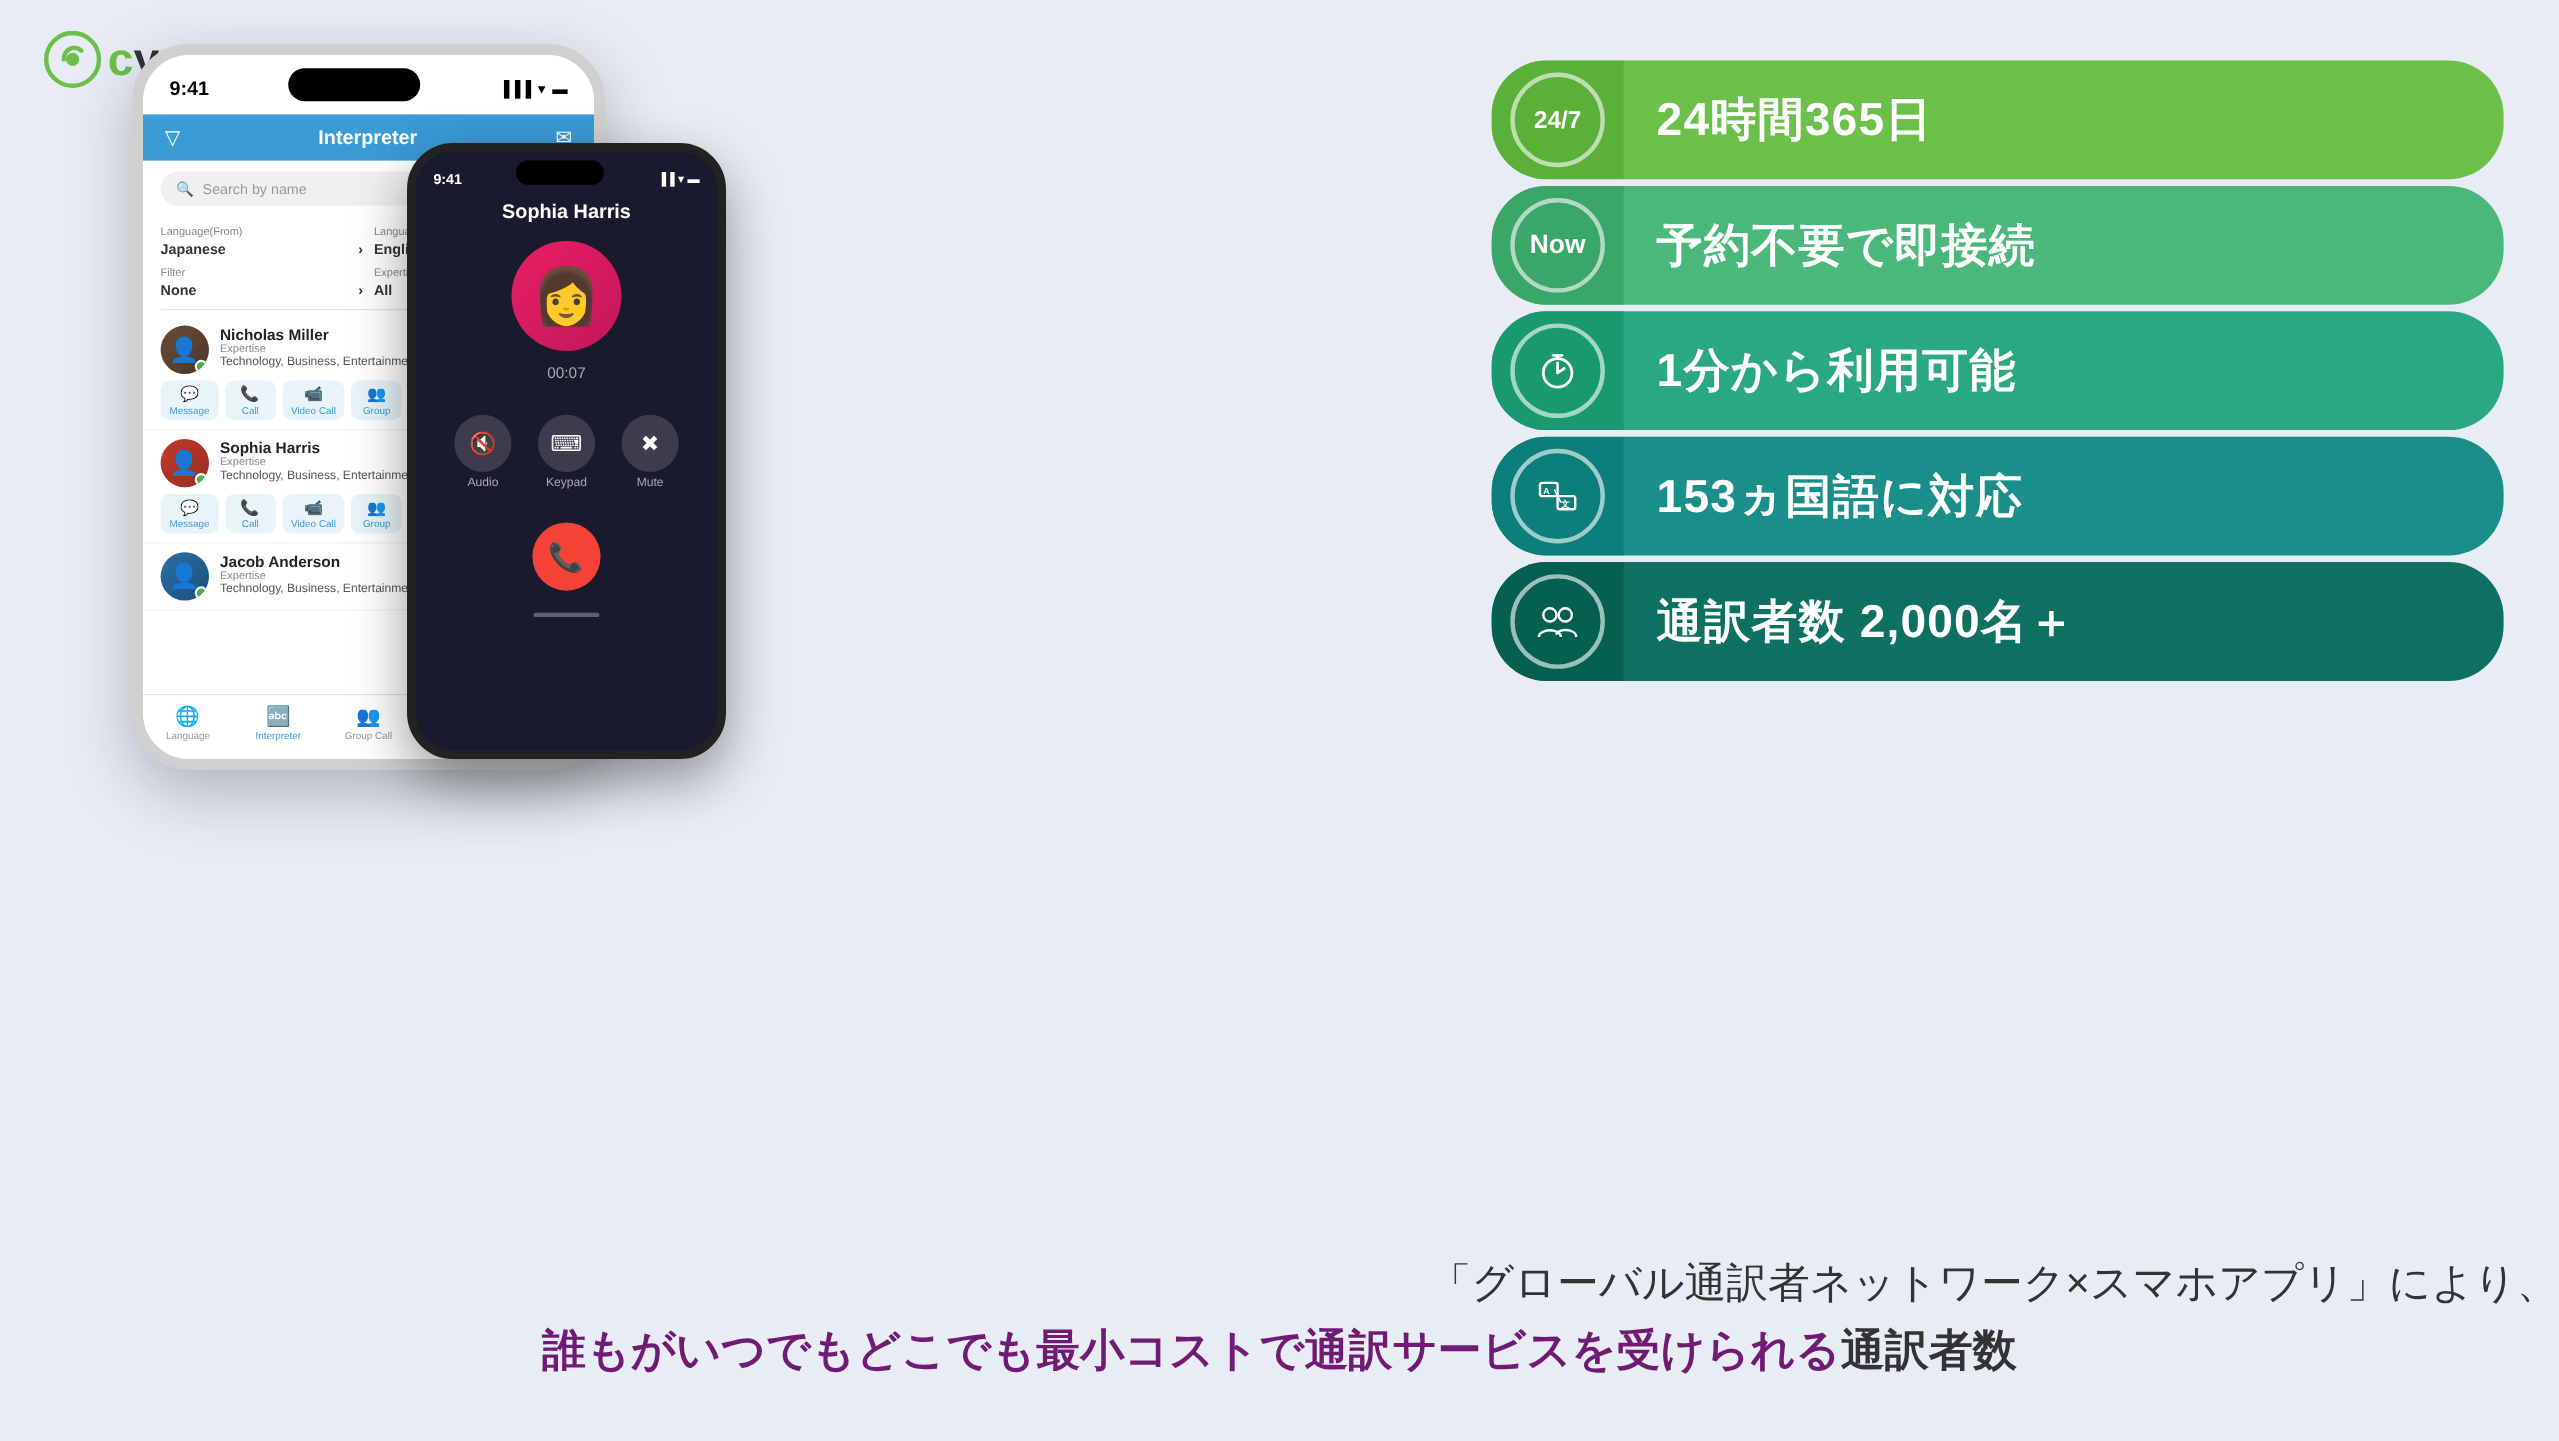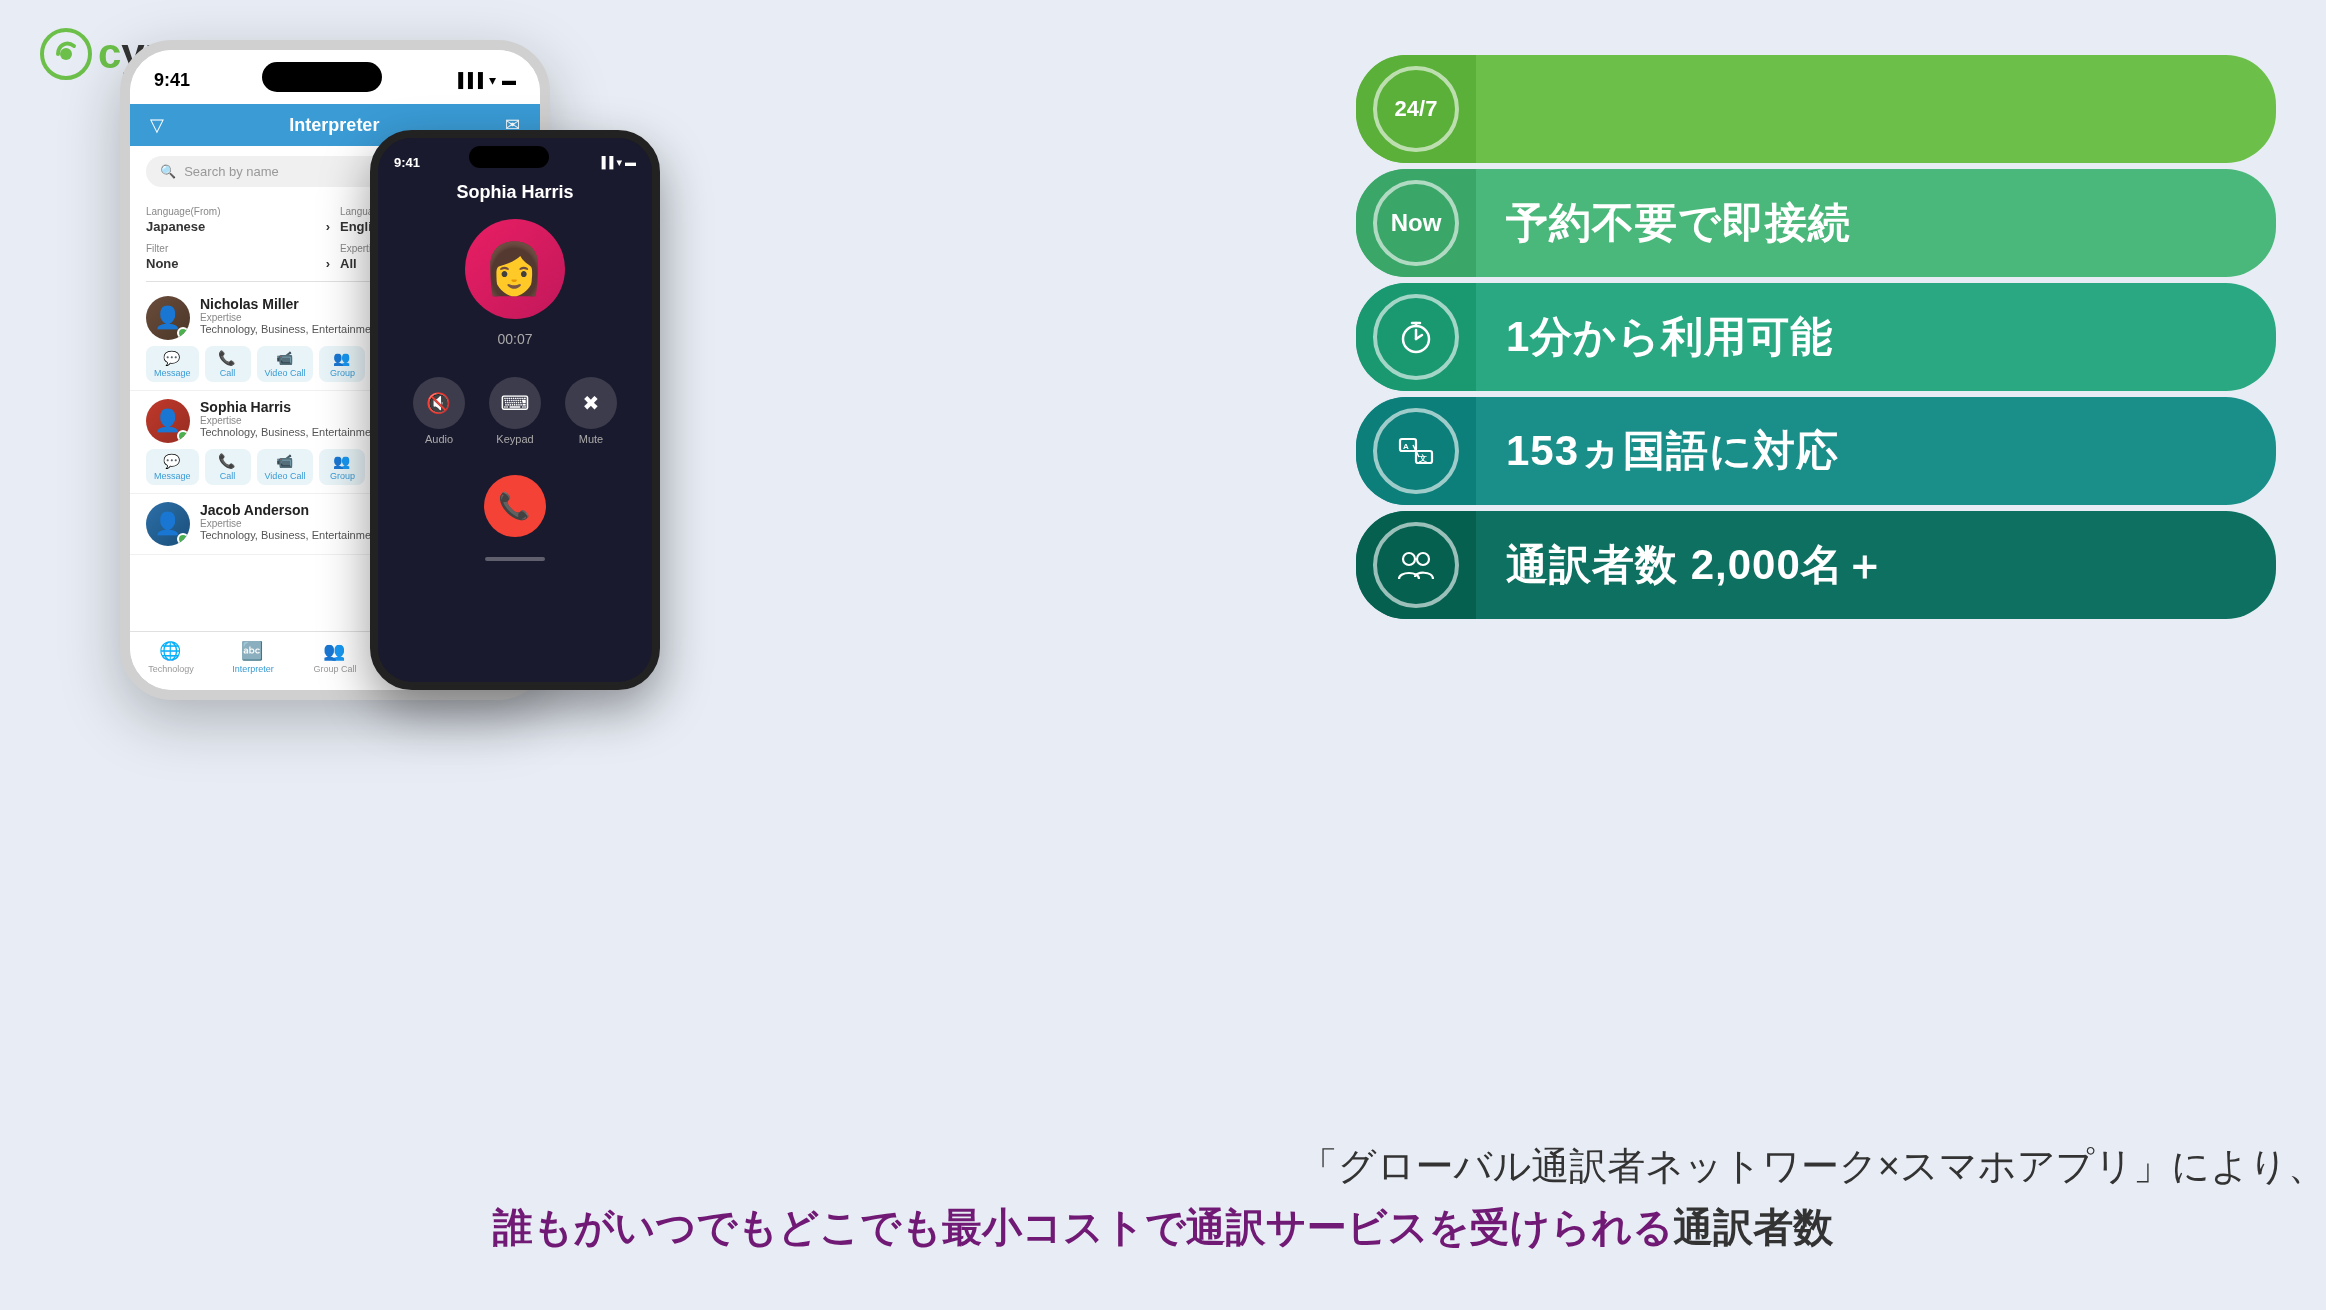--- a/index.html
+++ b/index.html
@@ -585,21 +585,21 @@
               <div class="interp-expertise-label">Expertise</div>
               <div class="interp-expertise-val">Technology, Business, Entertainment</div>
             </div>
           </div>
         </div>
       </div>
 
       <div class="bottom-nav">
         <div class="nav-item">
           <span class="icon">🌐</span>
-          <span class="label">Technology</span>
+          <span class="label">Language</span>
         </div>
         <div class="nav-item active">
           <span class="icon">🔤</span>
           <span class="label">Interpreter</span>
         </div>
         <div class="nav-item">
           <span class="icon">👥</span>
           <span class="label">Group Call</span>
         </div>
         <div class="nav-item">
@@ -657,20 +657,21 @@
   </div>
 
 </div>
 
 <div class="features-panel">
 
   <div class="feature-row row-1">
     <div class="feature-icon-wrap">
       <div class="feature-icon-circle" style="font-size:22px;font-weight:800;">24/7</div>
     </div>
+    <div class="feature-text">24時間365日</div>
   </div>
 
   <div class="feature-row row-2">
     <div class="feature-icon-wrap">
       <div class="feature-icon-circle" style="font-size:24px;font-weight:800;text-align:center;">Now</div>
     </div>
     <div class="feature-text">予約不要で即接続</div>
   </div>
 
   <div class="feature-row row-3">

